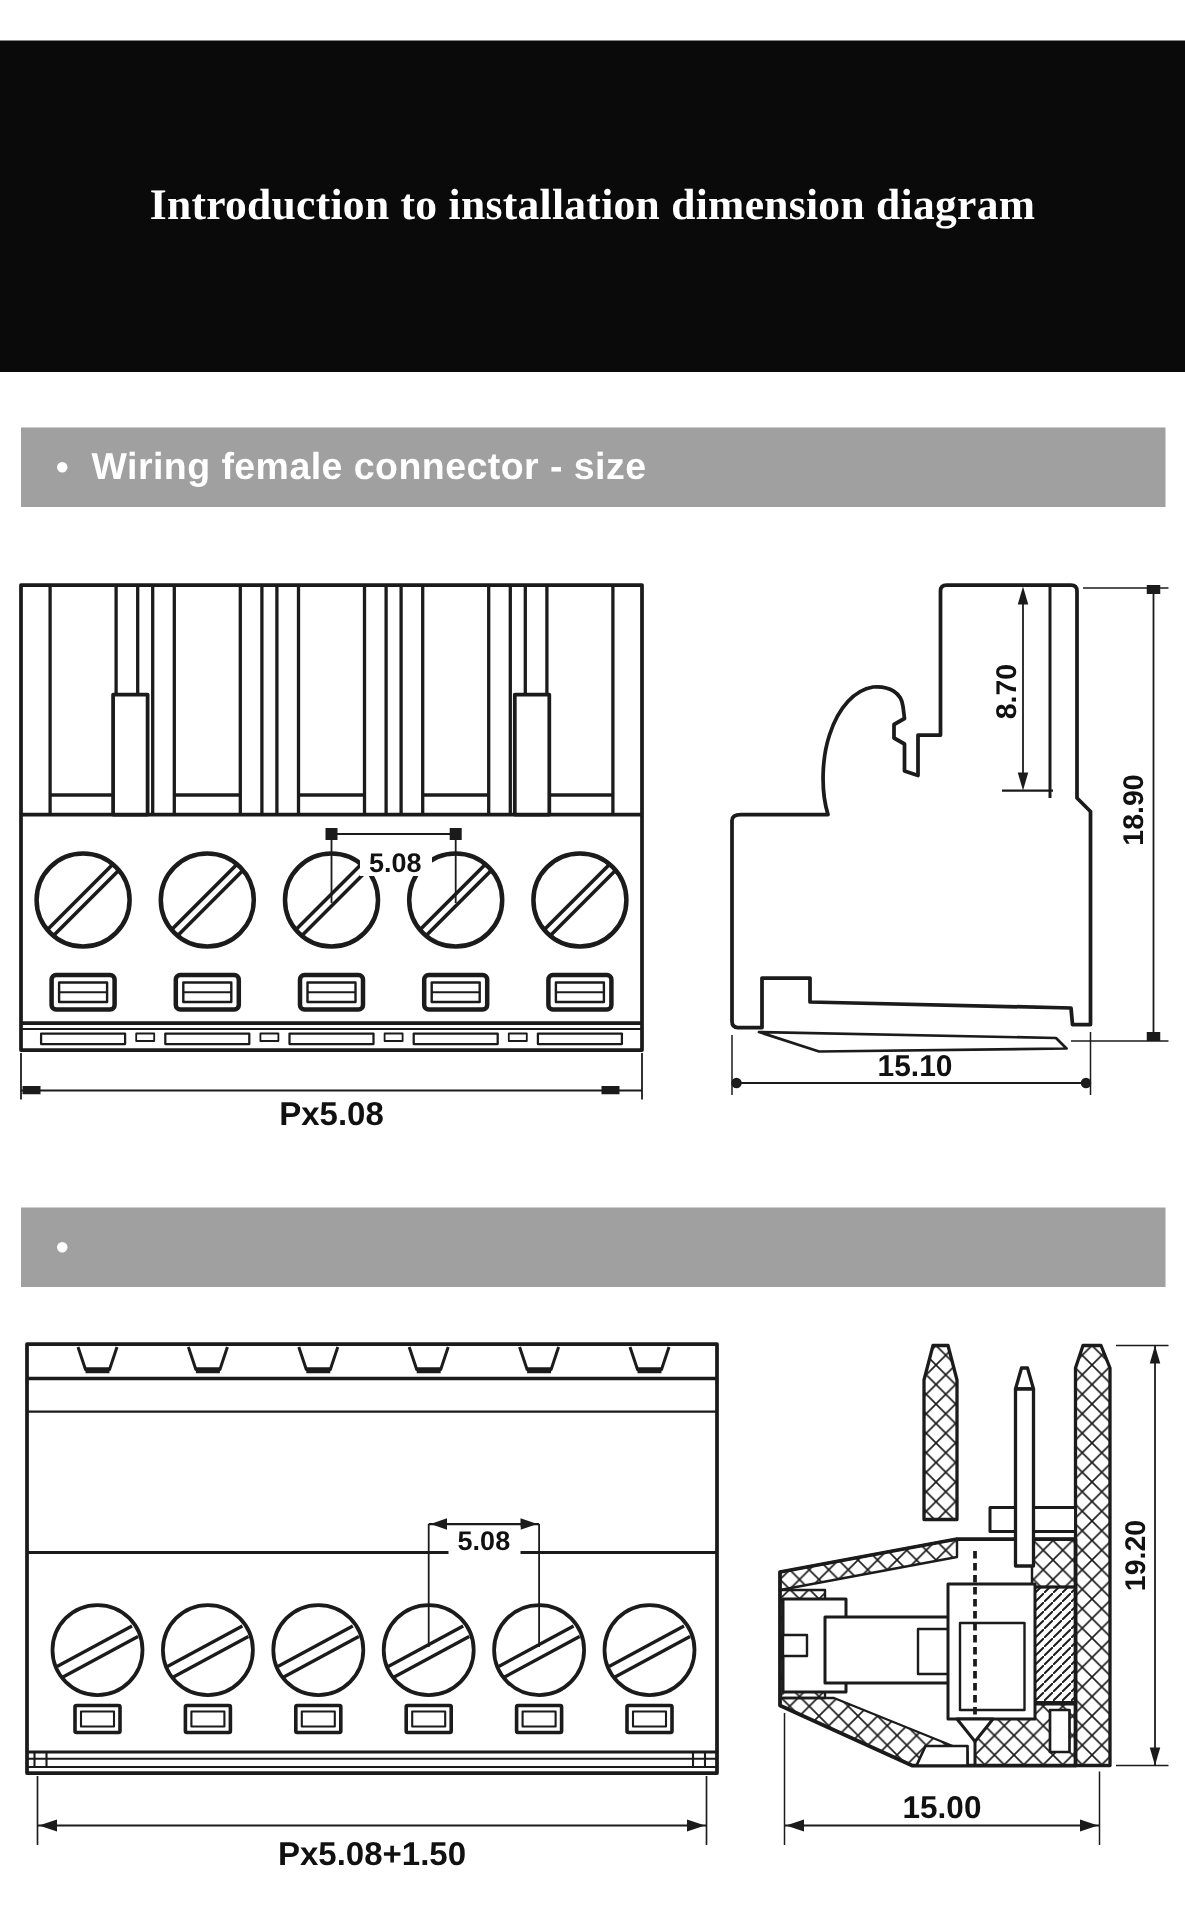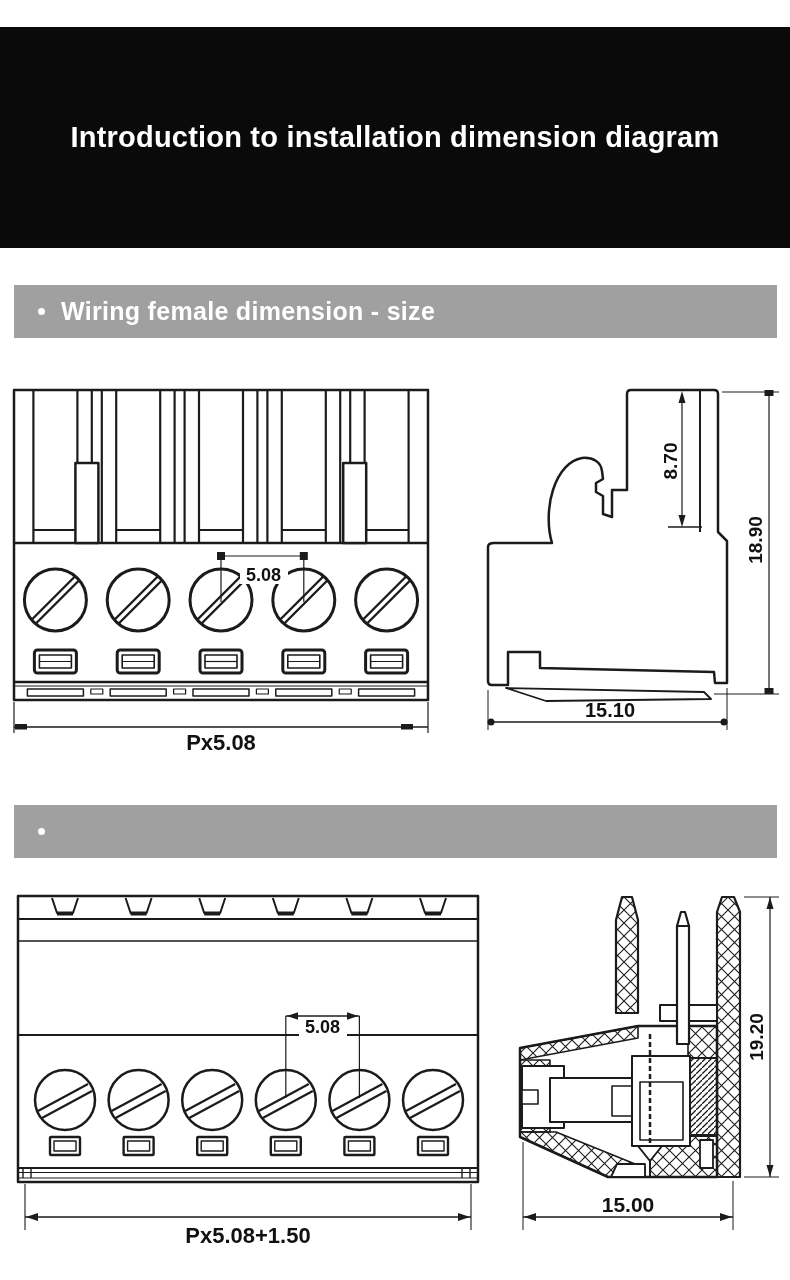--- a/index.html
+++ b/index.html
@@ -1,19 +1,19 @@
 <!DOCTYPE html>
 <html><head>
 <meta charset="utf-8">
 <style>
   html,body{margin:0;padding:0;background:#ffffff;}
   #page{position:relative;width:790px;height:1280px;background:#ffffff;overflow:hidden;
         font-family:"Liberation Sans",sans-serif;}
   #top-banner{position:absolute;left:0;top:27px;width:790px;height:221px;background:#0a0a0a;
-        display:flex;align-items:center;justify-content:center;}
+        display:flex;align-items:center;justify-content:center;font-family:Liberation Serif, serif;}
   #top-banner h1{margin:0;color:#ffffff;font-size:29px;font-weight:bold;letter-spacing:.2px;}
   .section-banner{position:absolute;left:14px;width:763px;height:53px;background:#a0a0a0;
         display:flex;align-items:center;}
   .section-banner .dot{width:7px;height:7px;border-radius:50%;background:#ffffff;
         margin-left:24px;margin-right:16px;flex:0 0 auto;}
   .section-banner .lbl{color:#ffffff;font-size:25px;font-weight:bold;letter-spacing:.3px;}
   #banner-1{top:285px;}
   #banner-2{top:805px;}
   svg{position:absolute;left:0;display:block;}
   #svg-sec1{top:360px;}
@@ -24,21 +24,21 @@
 <body>
 
 <div id="page">
 
   <div id="top-banner">
     <h1>Introduction to installation dimension diagram</h1>
   </div>
 
   <div id="banner-1" class="section-banner">
     <span class="dot"></span>
-    <span class="lbl">Wiring female dimension - size</span>
+    <span class="lbl">Wiring female connector - size</span>
   </div>
 
   <svg id="svg-sec1" width="790" height="400" viewBox="0 360 790 400">
 
     <g stroke="#1b1b1b" fill="none" stroke-width="2.5" stroke-linejoin="round">
       <rect x="14" y="390" width="414" height="310" fill="#ffffff"></rect>
       <line x1="14" y1="543" x2="428" y2="543"></line>
 
       <g stroke-width="2.2">
         <line x1="33.4" y1="390" x2="33.4" y2="543"></line>

